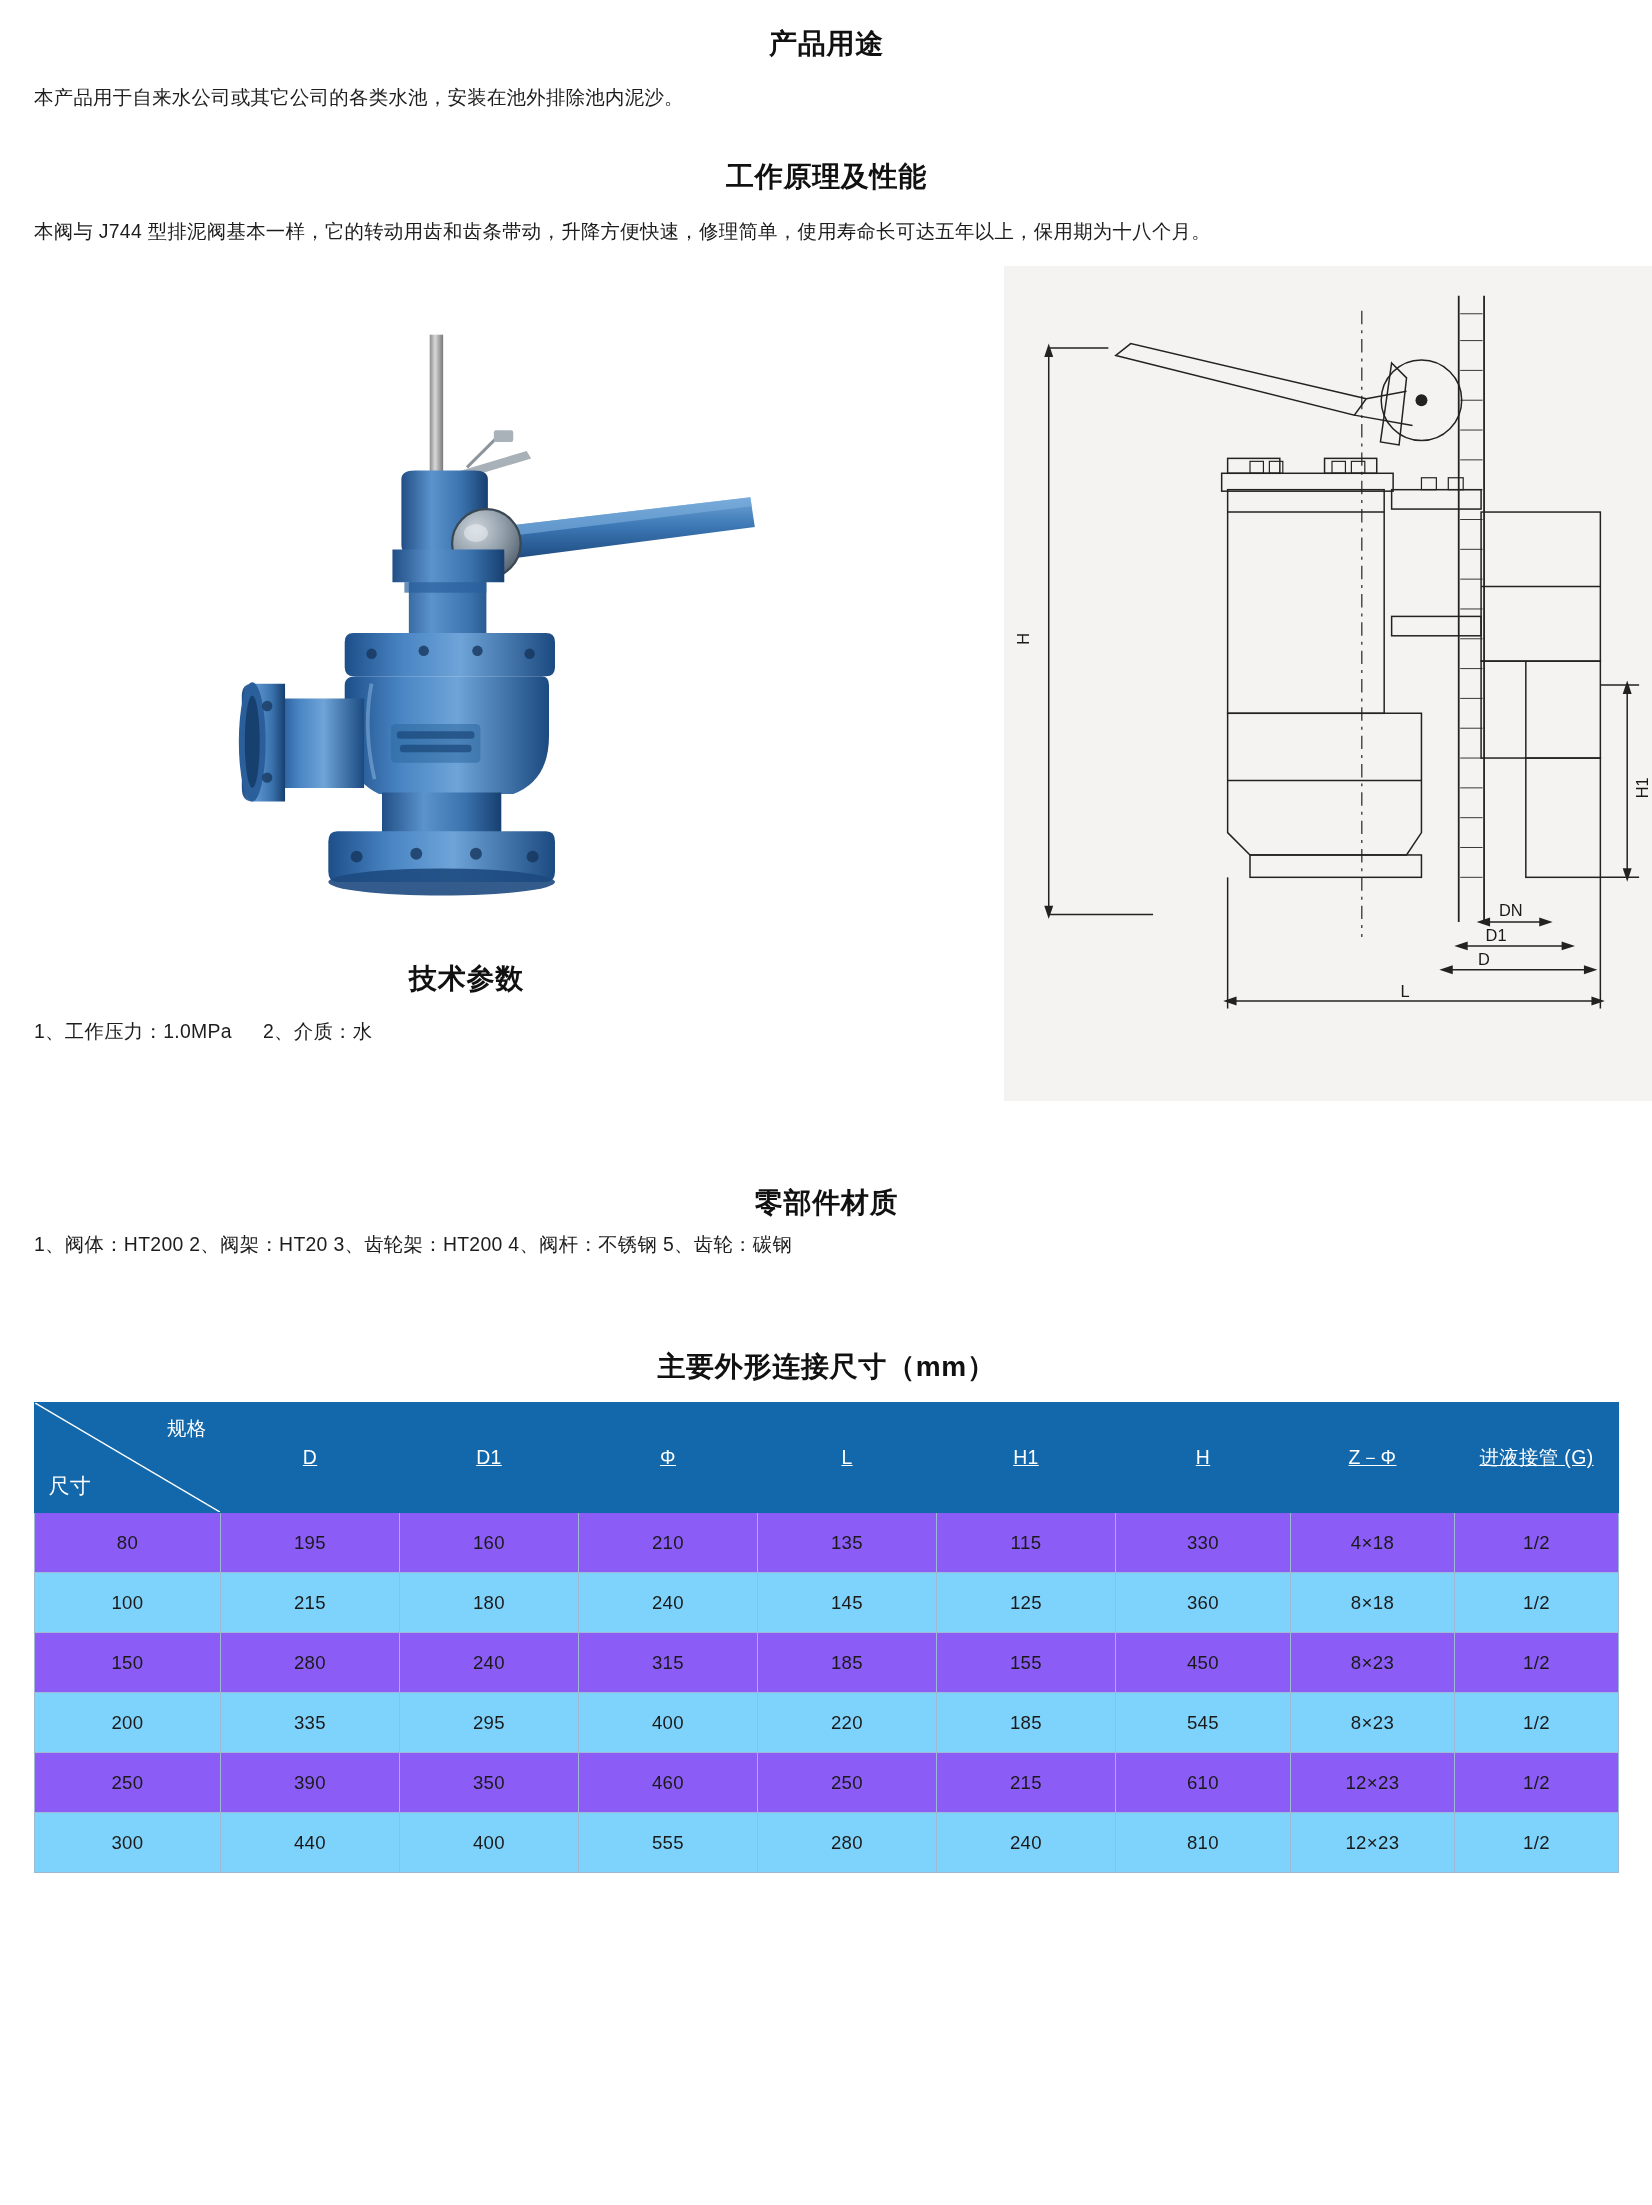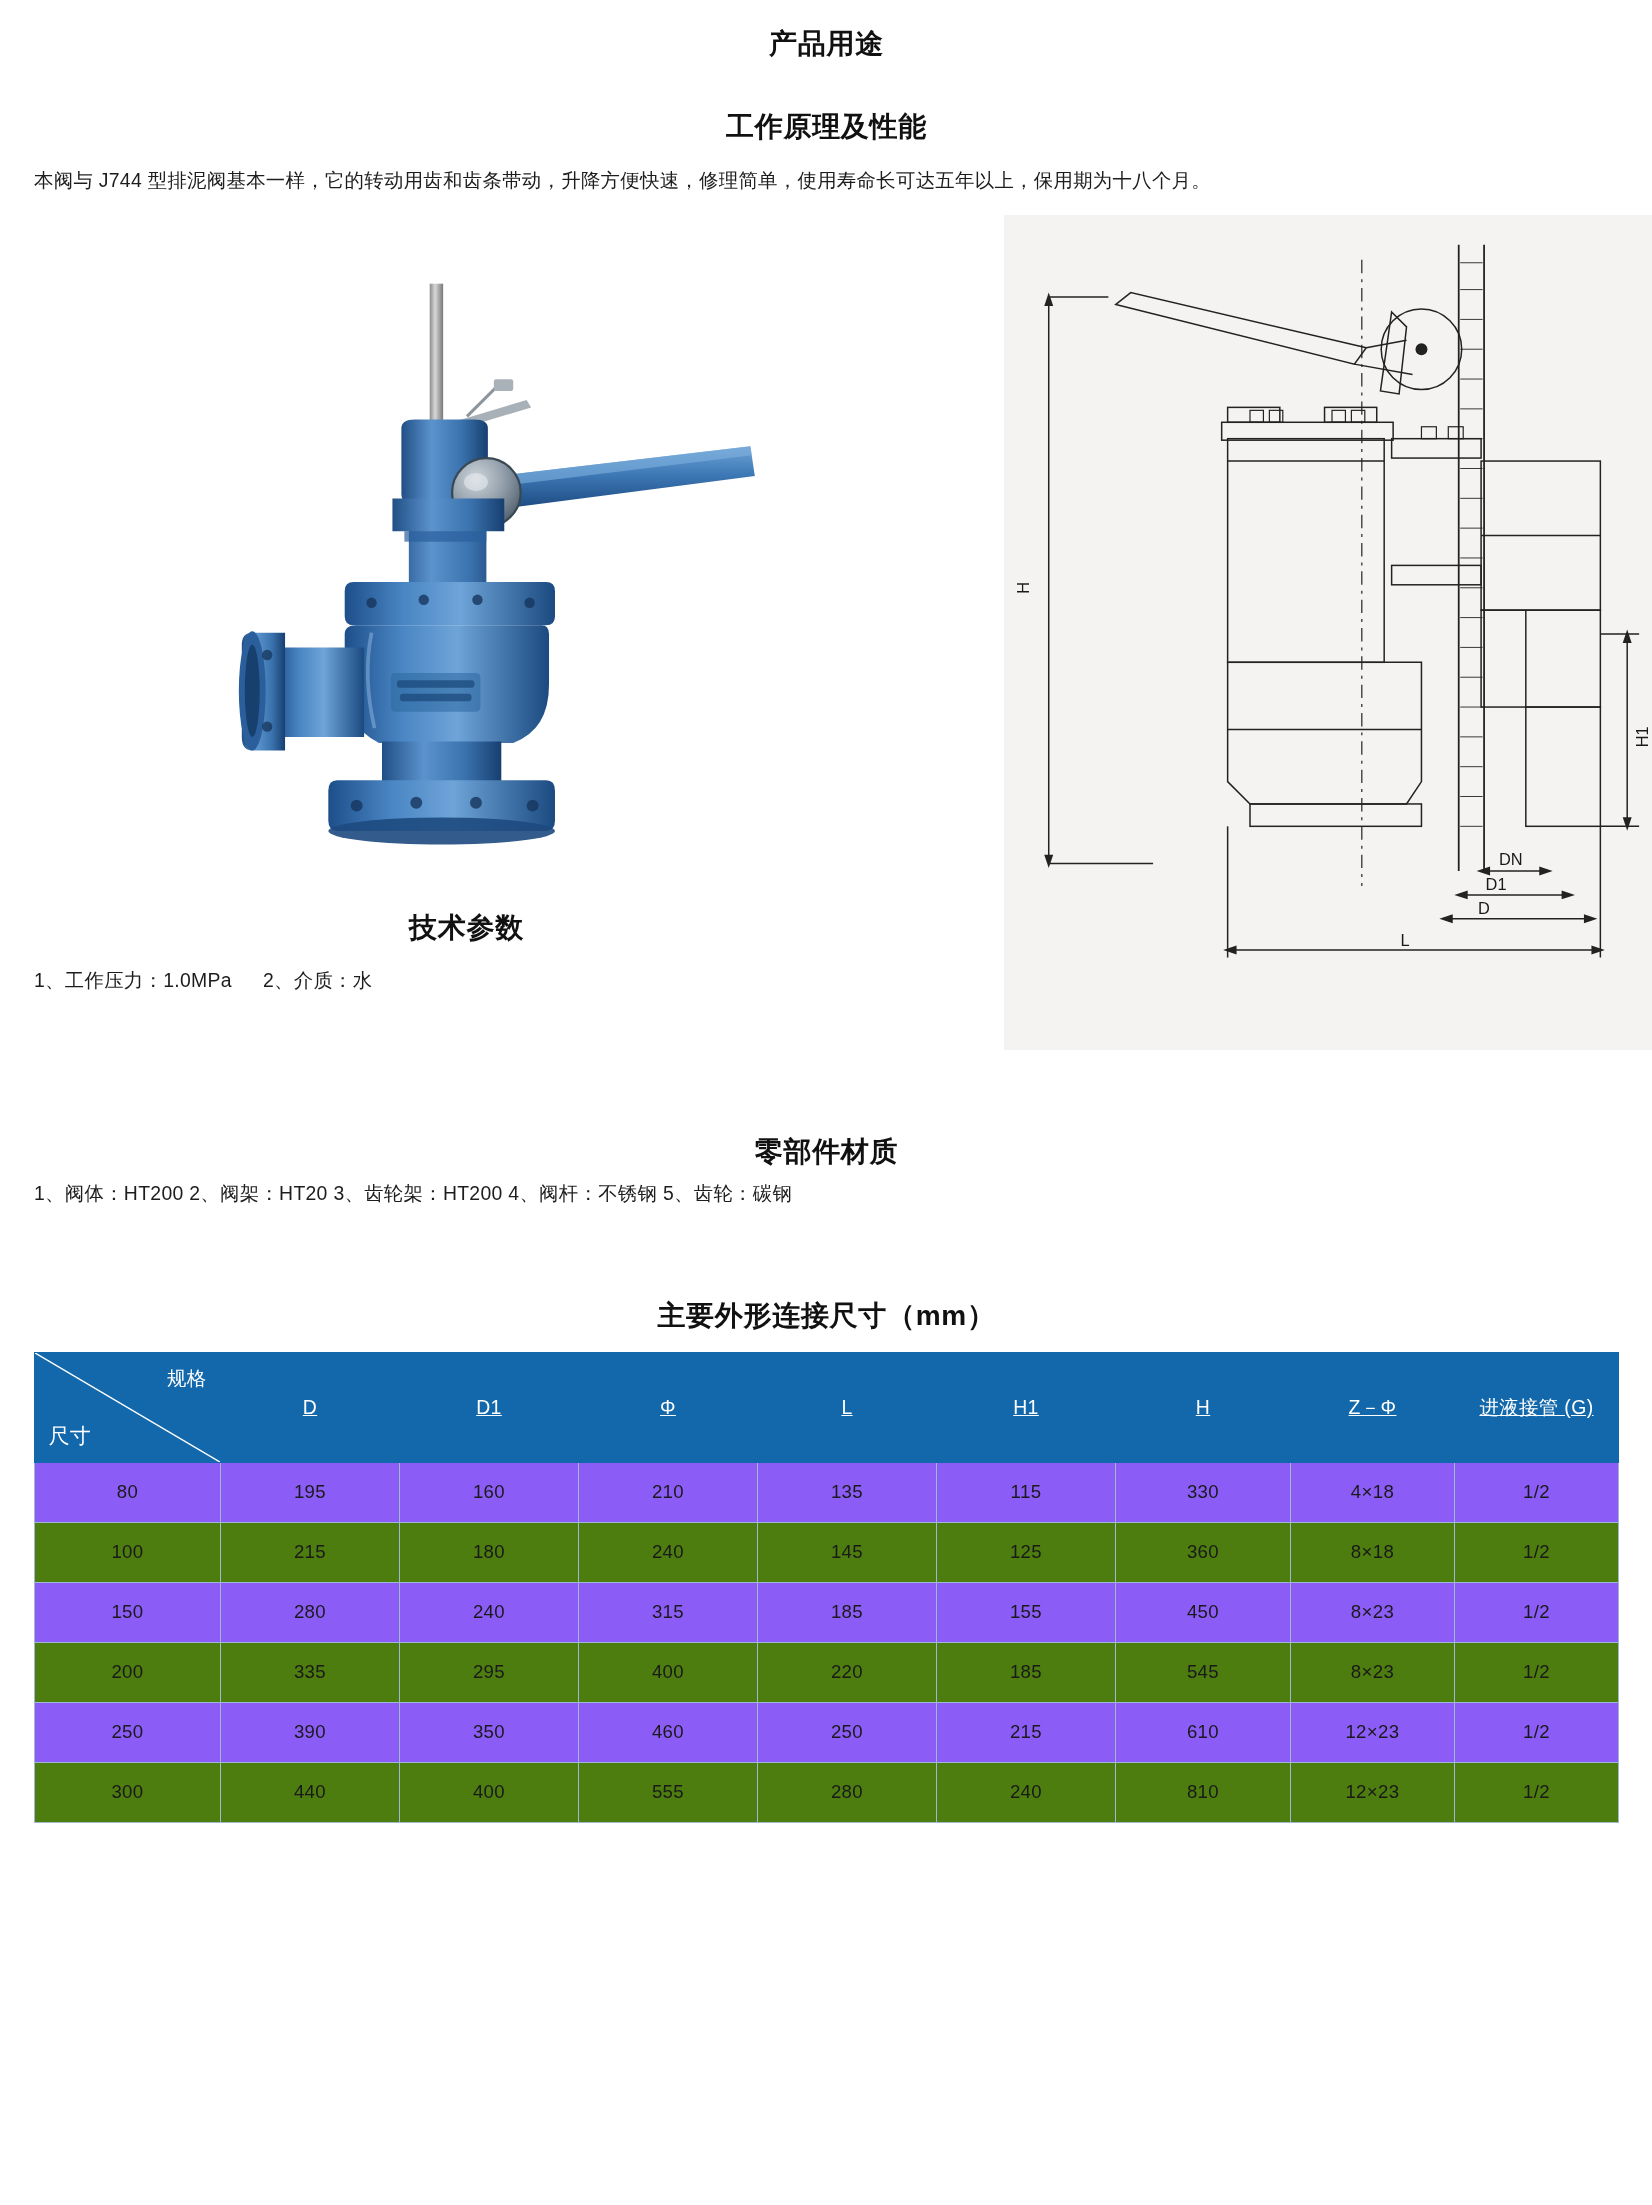--- a/index.html
+++ b/index.html
@@ -104,21 +104,21 @@
   }
   table.dims thead th {
     background: #1268ab;
     color: #ffffff;
     height: 107px;
     font-size: 19.4px;
     border: 0.7px solid #1268ab;
     text-decoration: underline;
   }
   table.dims tbody tr.alt td {
-    background: #4d7c0f;
+    background: #7dd3fc;
   }
   table.dims tbody tr td {
     background: #8b5cf6;
   }
   
   th.corner {
     position: relative;
     padding: 0;
     overflow: hidden;
   }
@@ -144,20 +144,21 @@
   svg { display: block; }
 </style>
 </head>
 <body>
 
 <div class="page">
   <div class="content">
 
     <div class="block-use">
       <h2 class="section-title">产品用途</h2>
+      <p class="section-body">本产品用于自来水公司或其它公司的各类水池，安装在池外排除池内泥沙。</p>
     </div>
 
     <div class="block-principle">
       <h2 class="section-title">工作原理及性能</h2>
       <p class="section-body">本阀与 J744 型排泥阀基本一样，它的转动用齿和齿条带动，升降方便快速，修理简单，使用寿命长可达五年以上，保用期为十八个月。</p>
     </div>
 
     <div class="figures">
 
       <div class="photo-wrap">

